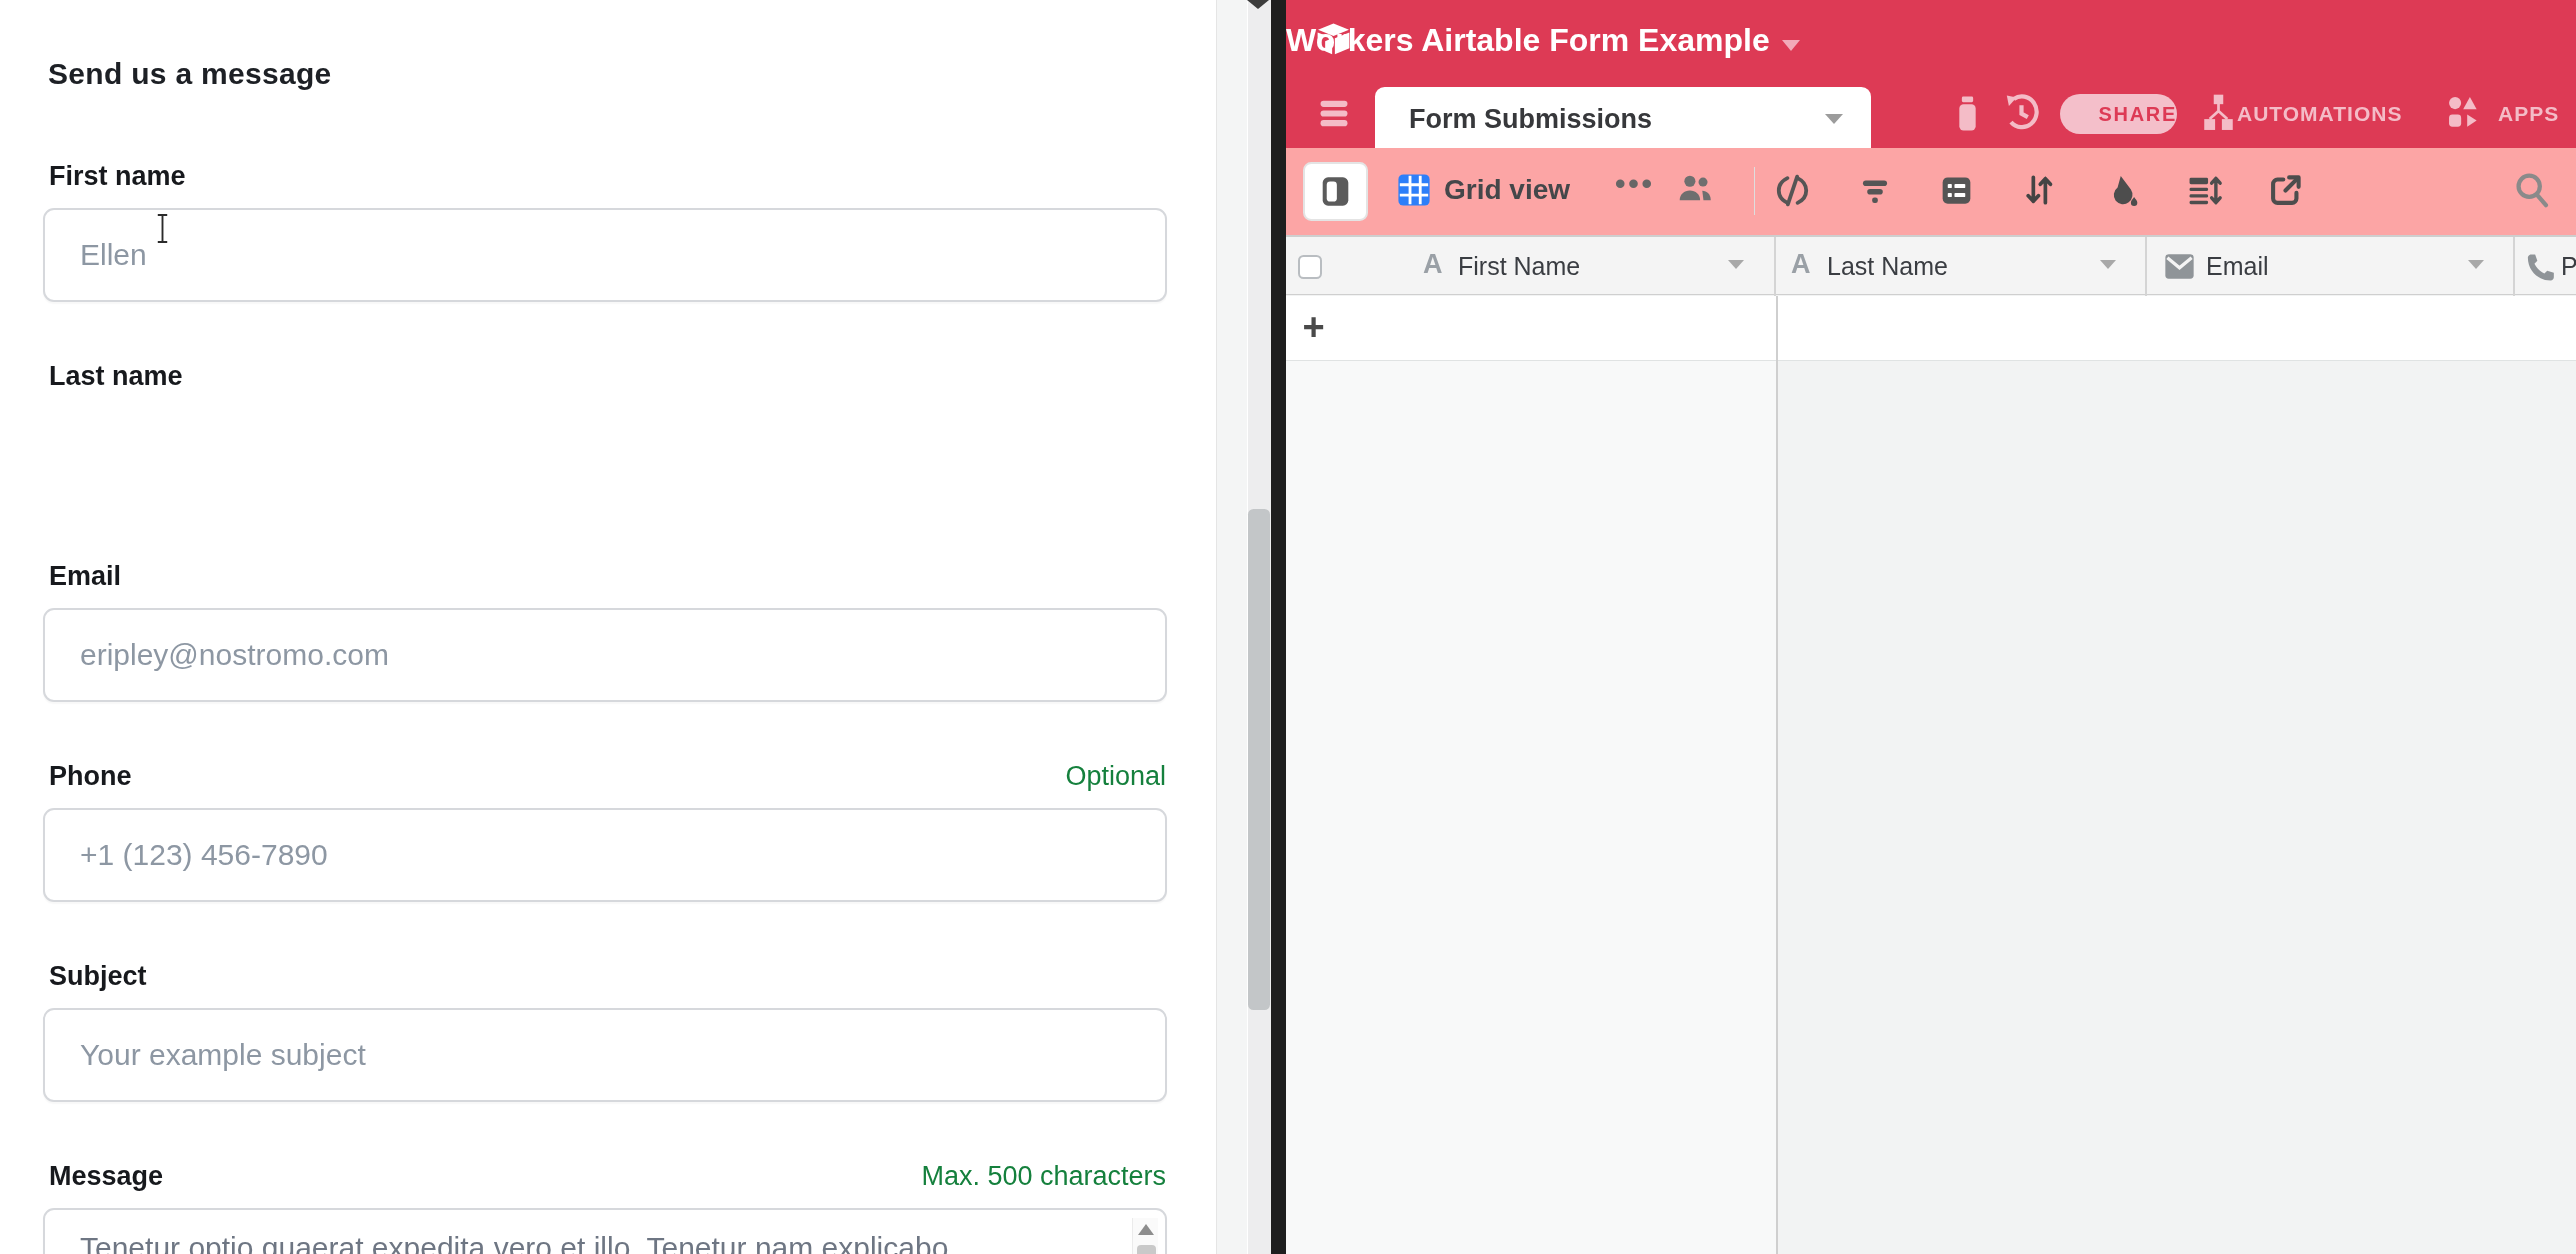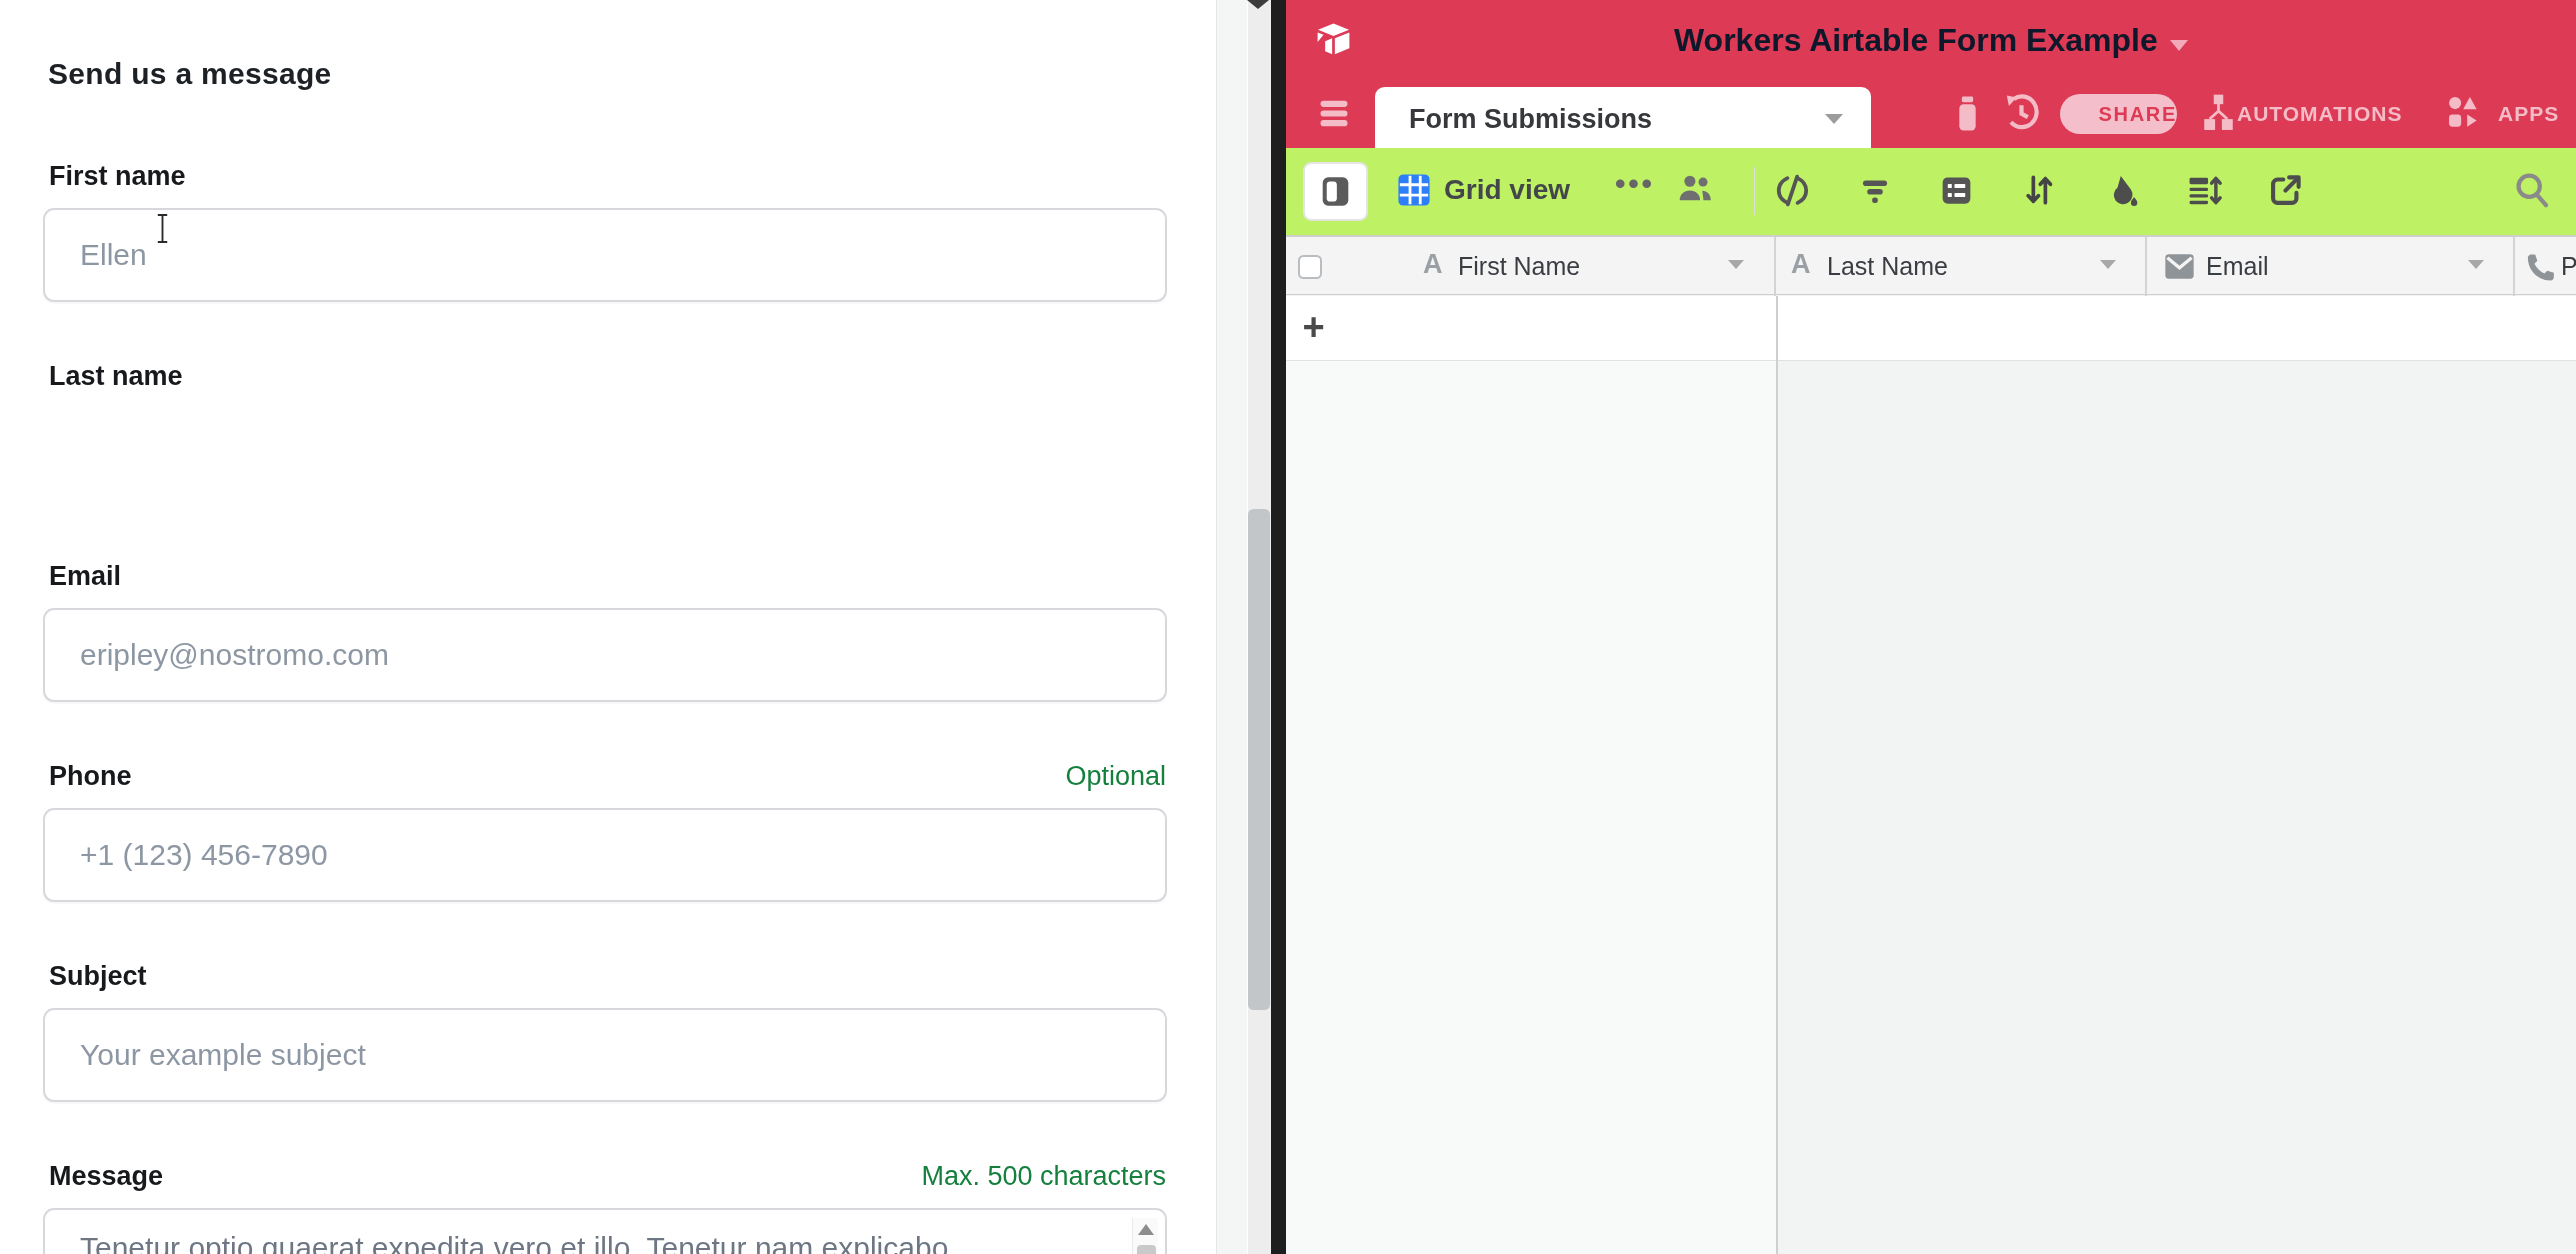--- a/index.html
+++ b/index.html
@@ -33,35 +33,35 @@
   #scroll-strip-outer { left:1216px; top:0; width:31px; height:1255px; background:#f4f5f5; border-left:0.7px solid #e5e5e5; }
   #scroll-strip-inner { left:1248px; top:0; width:23px; height:1255px; background:#ededee; }
   #page-scroll-thumb { left:1248px; top:509px; width:22px; height:501px; background:#c3c6c8; border-radius:5.5px; }
   #scroll-up-arrow { left:1247px; top:0; width:0; height:0; border-left:11.6px solid transparent;
                      border-right:11.6px solid transparent; border-top:9.6px solid #3c3c3c; }
   #window-divider { left:1271px; top:0; width:15px; height:1255px; background:#1e1e1e; }
 
   
   #airtable-pane { left:1286px; top:0; width:1290px; height:1255px; background:#f2f3f3; overflow:hidden; }
   #titlebar { left:0; top:0; width:1290px; height:79px; background:#dd3a55; }
-  #at-title { top:22px; width:100%; text-align:center; font-size:32px; font-weight:700; color:#0f172a; }
+  #at-title { top:22px; width:100%; text-align:left; font-size:32px; font-weight:700; color:#ffffff; }
   .title-caret { display:inline-block; width:0; height:0; border-left:9.6px solid transparent;
                  border-right:9.6px solid transparent; border-top:11px solid #f2aab9; margin-left:12.3px; }
 
   #tabbar { left:0; top:79px; width:1290px; height:69px; background:#dd3a55; }
   #view-tab { left:89px; top:8.2px; width:496px; height:61px; background:#fff; border-radius:9.6px 9.6px 0 0; }
   #view-tab-name { left:34px; top:16.4px; font-size:27px; font-weight:700; color:#37383b; }
   .tab-caret { left:450px; top:27px; width:0; height:0; border-left:9px solid transparent;
                border-right:9px solid transparent; border-top:10.2px solid #9c9c9c; }
   .redbar-label { font-size:21px; font-weight:600; color:#f4bcc7; letter-spacing:1px; }
   #share-pill { left:774px; top:15px; width:117px; height:40px; background:#f4bfca; border-radius:20px;
                 color:#dd3a55; font-size:20px; font-weight:700; letter-spacing:1.7px;
                 text-align:right; line-height:40px; }
 
-  #toolbar { left:0; top:148px; width:1290px; height:87px; background:#bef264; }
+  #toolbar { left:0; top:148px; width:1290px; height:87px; background:#fca5a5; }
   #sidebar-toggle { left:17px; top:13.7px; width:65px; height:59px; border:2px solid #e4e4e4; border-radius:8.2px; background:#fff; }
   #gridview-label { left:158px; top:26px; font-size:28px; font-weight:600; color:#44474a; }
   #toolbar-divider { left:468px; top:19px; width:1.4px; height:48px; background:#dedede; }
   .dots { font-size:30px; color:#666; letter-spacing:2.7px; font-weight:700; }
 
   #table-header { left:0; top:235px; width:1290px; height:60px; background:#f4f4f4;
                   border-top:2px solid #cecece; border-bottom:1.4px solid #cfcfcf; }
   .col-border-h { top:0; width:2px; height:60px; background:#d4d4d4; }
   .col-name { top:15px; font-size:25px; color:#3a3d42; }
   .col-caret { top:23px; width:0; height:0; border-left:8.2px solid transparent;

